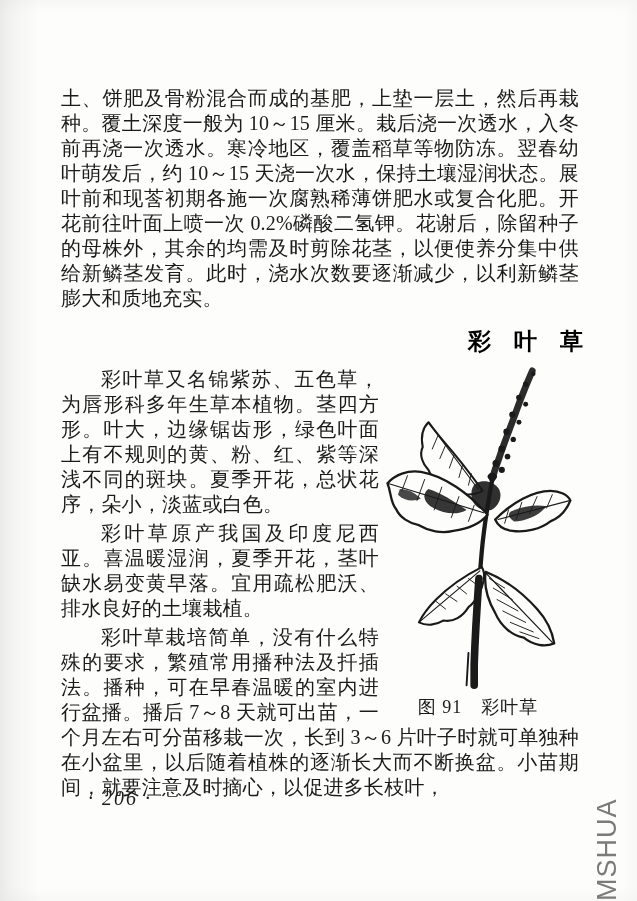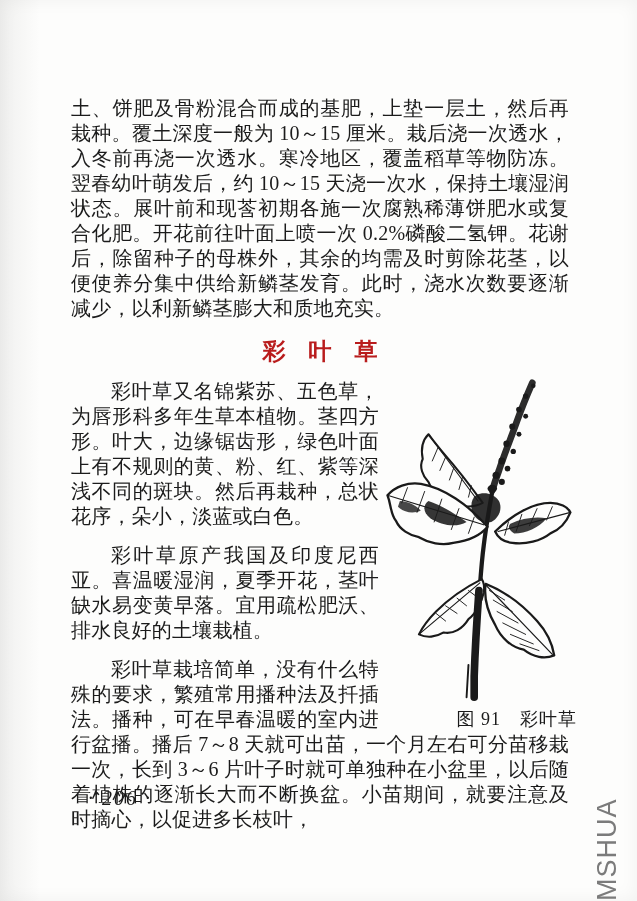--- a/index.html
+++ b/index.html
@@ -19,53 +19,53 @@
   .page::before{ 
     content:"";position:absolute;left:0;top:0;width:40px;height:100%;
     background:linear-gradient(to right, rgba(120,120,118,0.10), rgba(120,120,118,0));
   }
   .content{
     position:absolute;
     left:57px;top:82px;
     width:526px;
   }
   .body-text{
-    margin:14px;
+    margin:4px;
     font-size:20px;
     line-height:25px;
     text-align:justify;
     text-justify:inter-ideograph;
     letter-spacing:0.2px;
     color:#1b1b1b;
   }
   .indent{text-indent:2em;}
   .section-heading{
     margin:16px 0 12px 0;
-    text-align:center;
+    text-align:right;
     font-family:"Liberation Sans","DejaVu Sans",sans-serif;
     font-weight:700;
     font-size:23px;
     line-height:28px;
-    color:#b91c1c;
+    color:#000000;
   }
   .section{overflow:visible;}
   .plant-figure{
     float:right;
     width:198px;
     margin:0 0 4px 6px;
     text-align:center;
   }
   .plant-figure svg{display:block;margin:0 auto;}
   .figure-caption{
     display:block;
     margin-top:4px;
     font-size:18px;
     letter-spacing:1px;
     color:#1b1b1b;
-    text-align:right;
+    text-align:center;
   }
   .page-number{
     position:absolute;
     left:88px;top:787px;
     font-size:20px;
     font-style:italic;
     letter-spacing:2px;
     color:#1b1b1b;
   }
   .watermark{
@@ -139,21 +139,21 @@
           <path d="M108,215 C126,222 146,236 162,254 C172,265 178,278 180,290 C170,294 158,292 148,284 C136,282 124,272 118,258 C111,246 106,230 108,215 Z" stroke-width="2.4" fill="#fdfdfc"></path>
           <path d="M108,216 L178,289" stroke-width="1.3"></path>
           <path d="M116,232 L136,244 M120,244 L142,256 M126,256 L150,268 M134,268 L158,278 M144,278 L164,285 M112,222 L128,232" stroke-width="1"></path>
 
           <path d="M101,222 C99,250 97,282 96,312 L96,334" stroke-width="8"></path>
           <path d="M90,300 L88,334" stroke-width="2"></path>
         </svg>
         <figcaption class="figure-caption">图 91　彩叶草</figcaption>
       </figure>
 
-      <p class="body-text indent">彩叶草又名锦紫苏、五色草，为唇形科多年生草本植物。茎四方形。叶大，边缘锯齿形，绿色叶面上有不规则的黄、粉、红、紫等深浅不同的斑块。然后再栽种，总状花序，朵小，淡蓝或白色。</p>
+      <p class="body-text indent">彩叶草又名锦紫苏、五色草，为唇形科多年生草本植物。茎四方形。叶大，边缘锯齿形，绿色叶面上有不规则的黄、粉、红、紫等深浅不同的斑块。夏季开花，总状花序，朵小，淡蓝或白色。</p>
       <p class="body-text indent">彩叶草原产我国及印度尼西亚。喜温暖湿润，夏季开花，茎叶缺水易变黄早落。宜用疏松肥沃、排水良好的土壤栽植。</p>
       <p class="body-text indent">彩叶草栽培简单，没有什么特殊的要求，繁殖常用播种法及扦插法。播种，可在早春温暖的室内进行盆播。播后 7～8 天就可出苗，一个月左右可分苗移栽一次，长到 3～6 片叶子时就可单独种在小盆里，以后随着植株的逐渐长大而不断换盆。小苗期间，就要注意及时摘心，以促进多长枝叶，</p>
     </div>
   </div>
 
   <div class="page-number">· 206 ·</div>
 
   <div class="watermark">MSHUA</div>
 </div>
 

